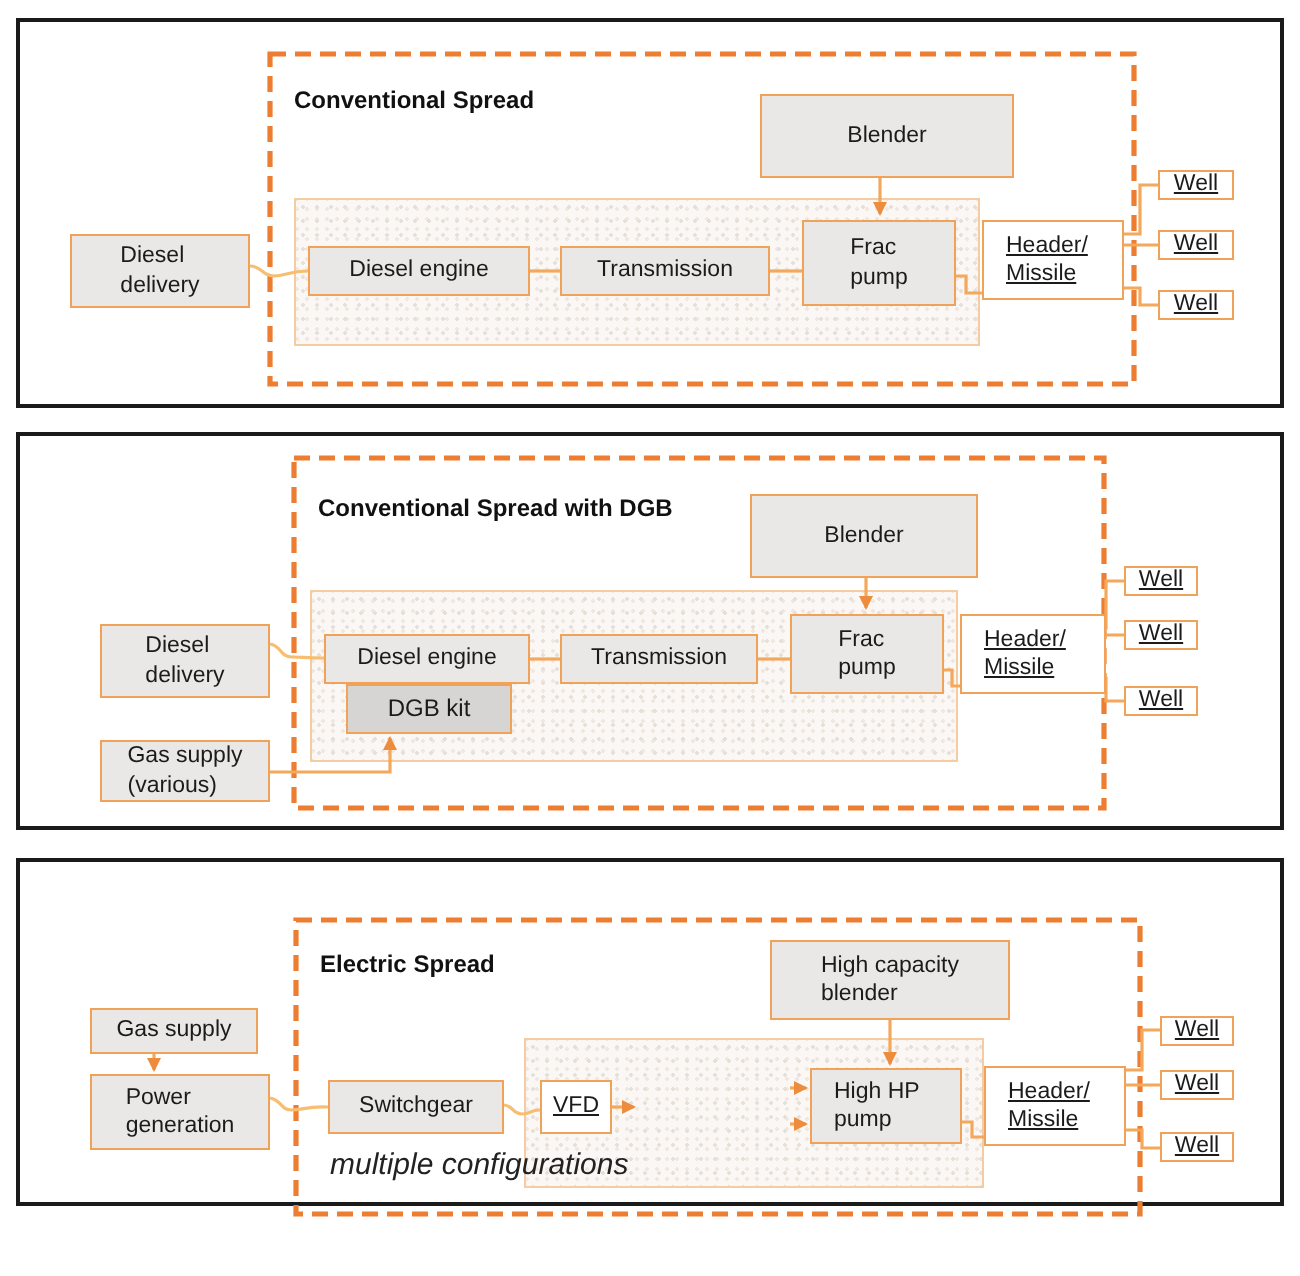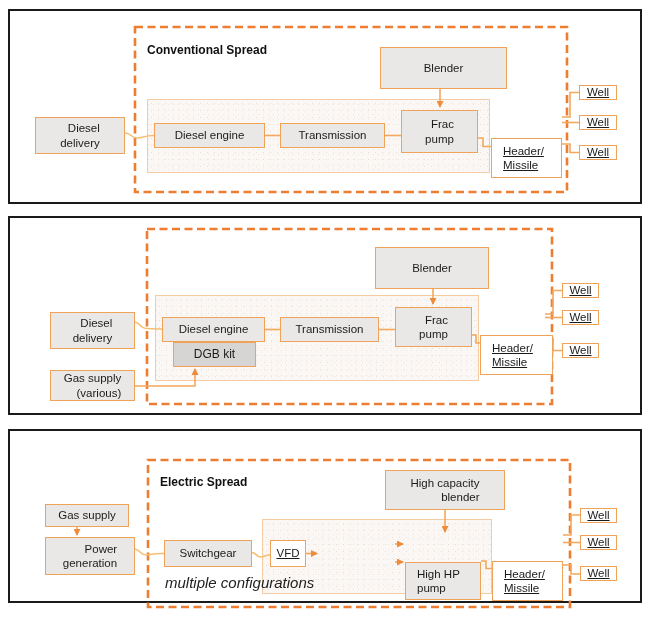--- a/index.html
+++ b/index.html
@@ -26,25 +26,25 @@
     background-image:
       radial-gradient(#e7e0d9 0.8px, transparent 0.9px),
       radial-gradient(#efe7e0 0.8px, transparent 0.9px);
     background-size:7px 7px,5px 5px;background-position:0 0,3px 2px;
   }
   .node{
     position:absolute;z-index:3;box-sizing:border-box;
     border:1.5px solid var(--box-border,#F0A258);
     background:var(--box-fill,#e9e8e6);
     display:flex;align-items:center;justify-content:center;
-    font-size:11.5px;line-height:1.25;text-align:right;white-space:pre-line;
+    font-size:11.5px;line-height:1.25;text-align:left;white-space:pre-line;
   }
   .node.white{background:var(--white-fill,#ffffff);text-decoration:underline;}
   .node.dark{background:var(--box-fill-dark,#d6d5d3);font-size:12px;}
-  .node.al{justify-content:flex-start;text-align:left;padding-left:11px;margin-top:28px;}
+  .node.al{justify-content:flex-start;text-align:left;padding-left:11px;}
   .node.well{font-size:11.5px;}
   .note{position:absolute;z-index:3;font-style:italic;font-size:15px;color:#222;white-space:nowrap;}
 </style>
 </head>
 <body>
 
 <div class="page">
 
   <section class="panel" style="left:8px;top:9px;width:634px;height:195px;">
     <div class="container" style="left:137px;top:88px;width:343px;height:74px;"></div>
@@ -95,20 +95,21 @@
         <path class="wire" d="M255,111.5 H270"></path>
         <path class="wire" d="M369,111.5 H385"></path>
         <path class="wire" d="M462,117 h4 v8 h4"></path>
         <path class="wire" d="M423,71 V86" marker-end="url(#ah2)"></path>
         <path class="wire" d="M125,168 H185 V151" marker-end="url(#ah2)"></path>
         <path class="wire" d="M535,96 h8 v-23.5 h9"></path>
         <path class="wire" d="M535,99.5 H552"></path>
         <path class="wire" d="M535,121 h8 v11.5 h9"></path>
       </g>
     </svg>
+    <h2 class="ptitle" style="left:149px;top:19px;">Conventional Spread with DGB</h2>
     <div class="node" style="left:365px;top:29px;width:114px;height:42px;">Blender</div>
     <div class="node" style="left:40px;top:94px;width:85px;height:37px;">Diesel
 delivery</div>
     <div class="node" style="left:40px;top:152px;width:85px;height:31px;">Gas supply
 (various)</div>
     <div class="node" style="left:152px;top:99px;width:103px;height:25px;">Diesel engine</div>
     <div class="node dark" style="left:163px;top:124px;width:83px;height:25px;">DGB kit</div>
     <div class="node" style="left:270px;top:99px;width:99px;height:25px;">Transmission</div>
     <div class="node" style="left:385px;top:89px;width:77px;height:40px;">Frac
 pump</div>

